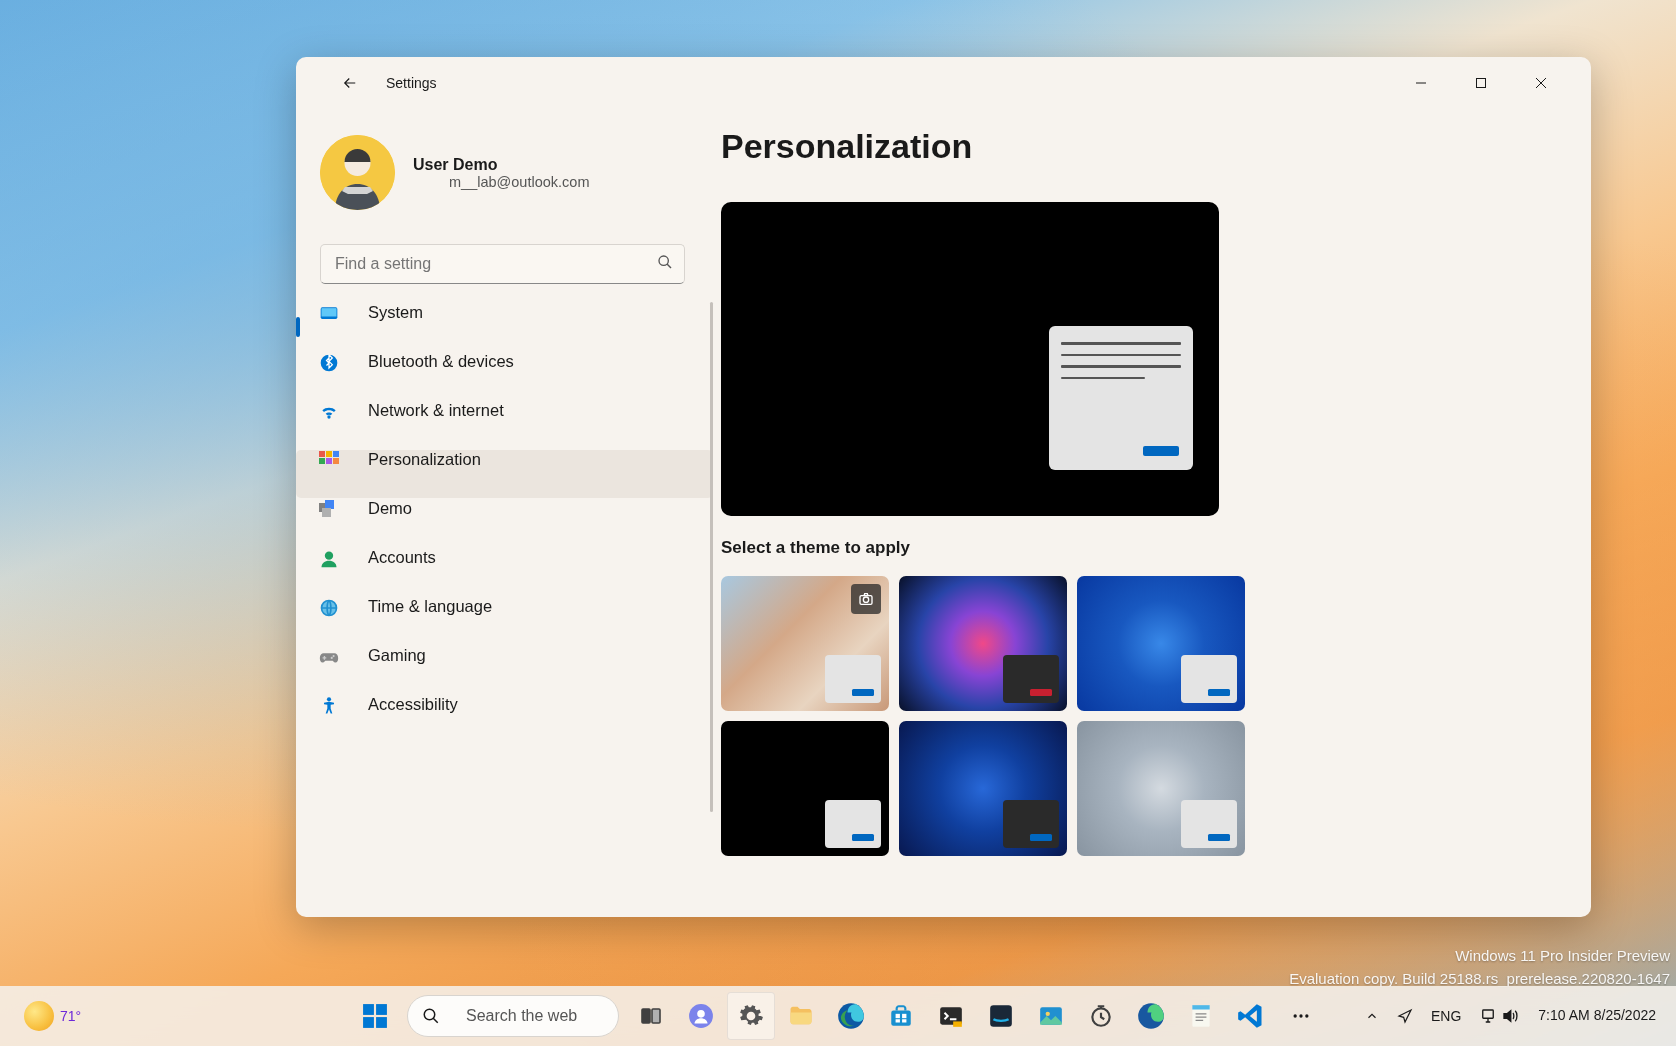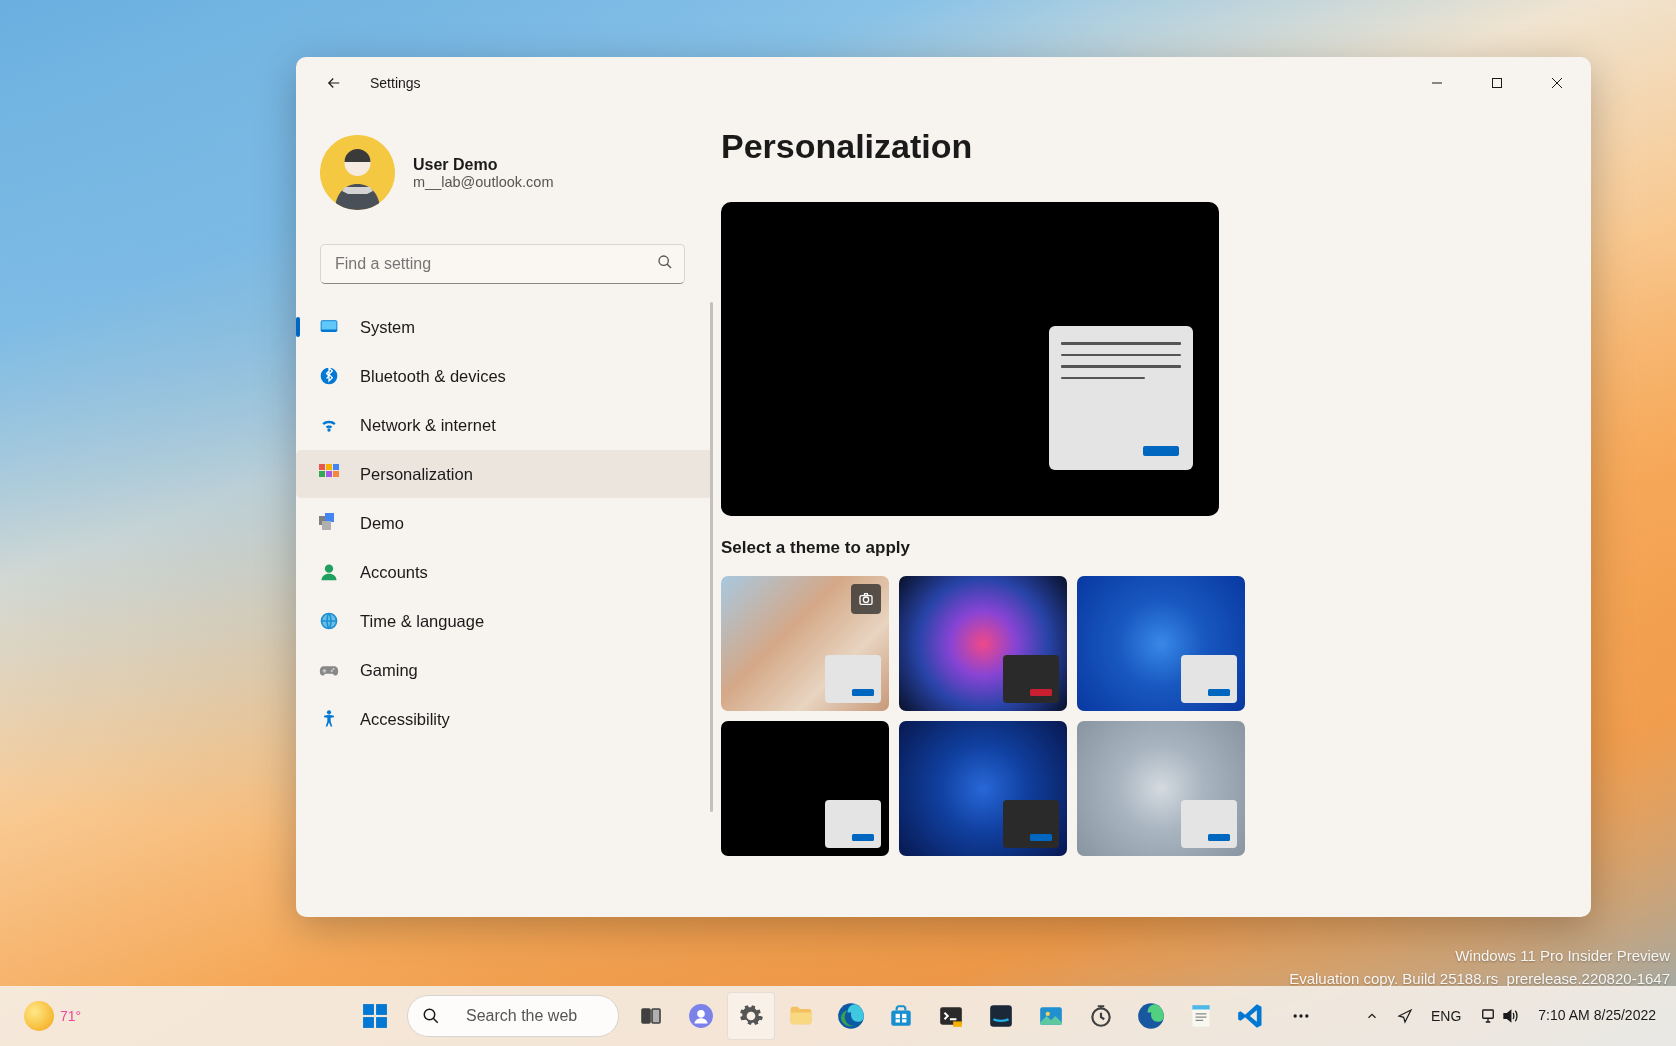--- a/index.html
+++ b/index.html
@@ -32,21 +32,21 @@
   border-radius: 10px;
   box-shadow: 0 10px 40px rgba(0,0,0,0.25);
   overflow: hidden;
   display: flex;
   flex-direction: column;
 }
 .titlebar {
   height: 52px;
   display: flex;
   align-items: center;
-  padding: 0 4px;
+  padding: 0 20px;
 }
 .back-btn {
   width: 40px;
   height: 40px;
   display: flex;
   align-items: center;
   justify-content: center;
   margin-left: 14px;
   border-radius: 4px;
   cursor: pointer;
@@ -78,21 +78,21 @@
   width: 75px;
   height: 75px;
   border-radius: 50%;
   background: #f5c842;
   display: flex;
   align-items: center;
   justify-content: center;
   overflow: hidden;
 }
 .user-info .name { font-weight: 600; font-size: 16px; color: #1a1a1a; }
-.user-info .email { font-size: 14.5px; color: #555; }
+.user-info .email { font-size: 14.5px; color: #555; margin-left: 36px; }
 .search-box {
   margin: 16px 36px 18px 24px;
   position: relative;
 }
 .search-box input {
   width: 100%;
   height: 40px;
   border: 1px solid #d8d4cf;
   border-bottom: 1.5px solid #888;
   border-radius: 5px;
@@ -117,28 +117,28 @@
   position: absolute;
   right: 8px;
   top: 0;
   width: 3px;
   height: 510px;
   background: #c5c0bb;
   border-radius: 2px;
 }
 .nav-item {
   display: flex;
-  align-items: center;
+  align-items: flex-start;
   height: 48px;
   padding: 0 22px;
   font-size: 16.5px;
   color: #1a1a1a;
   cursor: pointer;
   position: relative;
-  gap: 20px;
+  gap: 28px;
   border-radius: 5px;
   margin: 1px 8px 1px 0;
 }
 .nav-item.selected { background: #ebe5de; }
 .nav-item.active::before {
   content: '';
   position: absolute;
   left: 0;
   top: 14px;
   width: 3.5px;
@@ -261,21 +261,21 @@
   align-items: center;
   gap: 6px;
   padding: 4px 8px;
 }
 .weather-ico {
   width: 30px;
   height: 30px;
   background: radial-gradient(circle at 35% 35%, #ffe888 0%, #f8c040 60%, #f0a020 100%);
   border-radius: 50%;
 }
-.weather-temp { font-size: 14px; color: #ec4899; }
+.weather-temp { font-size: 14px; color: #6d28d9; }
 .tb-center {
   position: absolute;
   left: 50%;
   transform: translateX(-50%);
   display: flex;
   align-items: center;
   gap: 2px;
 }
 .start-btn {
   width: 48px;

